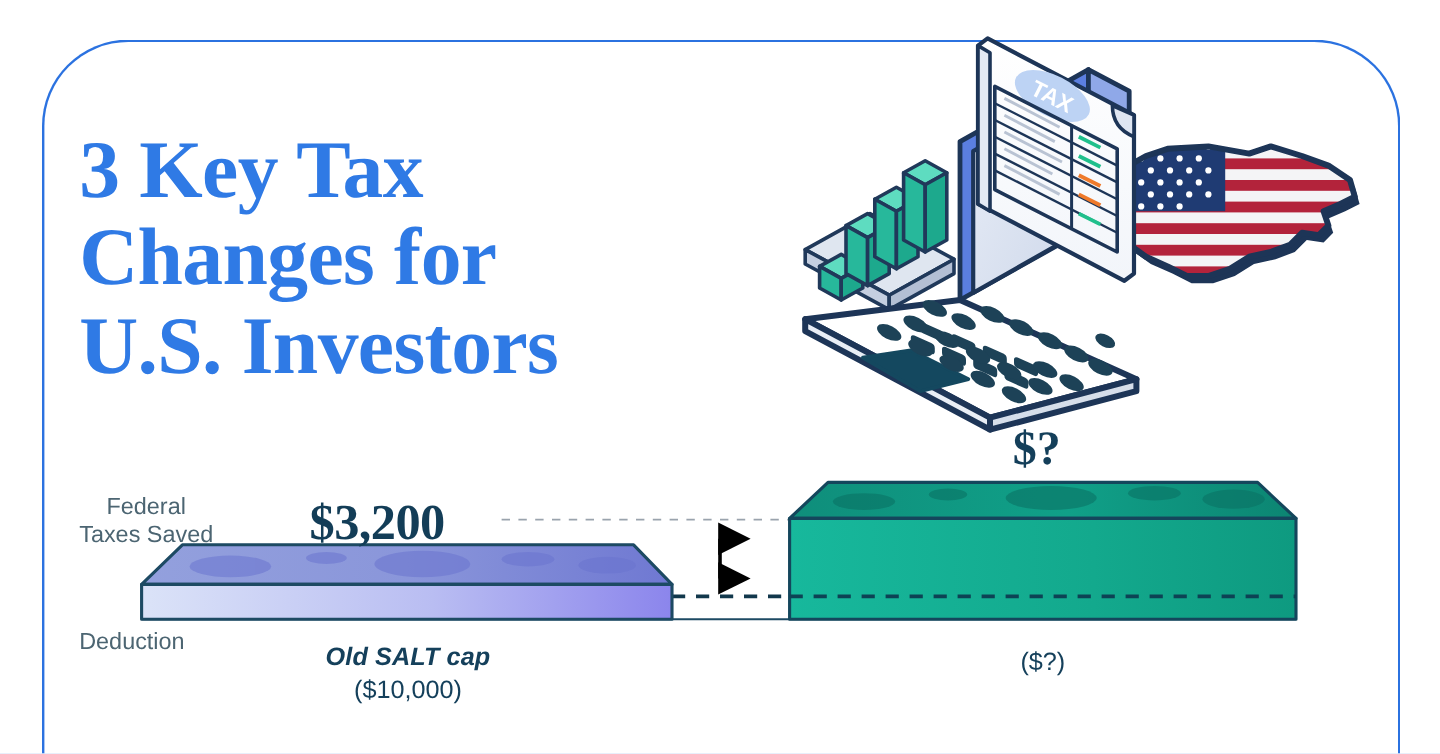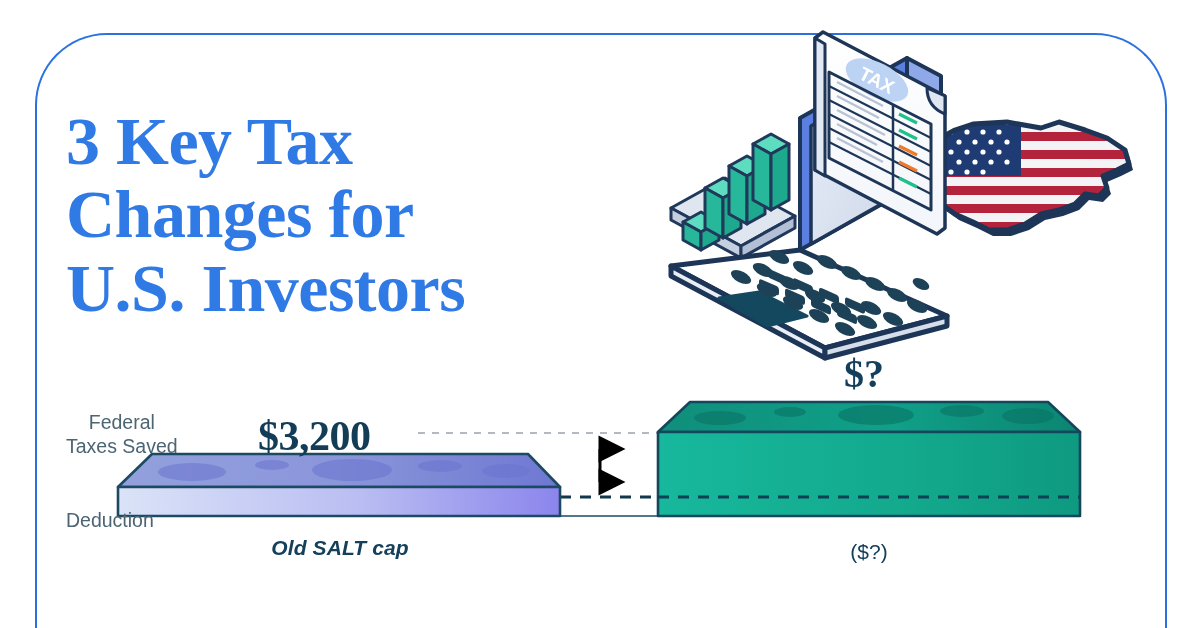--- a/index.html
+++ b/index.html
@@ -71,21 +71,21 @@
   .axis-label {
     position: absolute;
     font-family: "Liberation Sans", sans-serif;
     font-size: 19.5px;
     line-height: 1.24;
     color: #4c6572;
     white-space: pre-line;
     text-align: center;
   }
   .axis-label.federal { left: 66px; top: 410px; }
-  .axis-label.deduction { left: 66px; top: 508px; }
+  .axis-label.deduction { left: 66px; top: 523px; }
 
   .value-callout {
     position: absolute;
     left: 258px;
     top: 412px;
     font-family: "Liberation Serif", "DejaVu Serif", serif;
     font-weight: 700;
     font-size: 42px;
     letter-spacing: -0.5px;
     color: #133d57;
@@ -396,19 +396,20 @@
 Taxes Saved</div>
 
   <div class="axis-label deduction">Deduction</div>
 
   <div class="value-callout">$3,200</div>
 
   <div class="value-unknown">$?</div>
 
   <div class="bar-caption old">
     <div class="cap-title">Old SALT cap</div>
+    <div class="cap-sub">($10,000)</div>
   </div>
 
   <div class="bar-caption new">
     <div class="cap-sub">($?)</div>
   </div>
 
 </div>
 
 </body></html>

